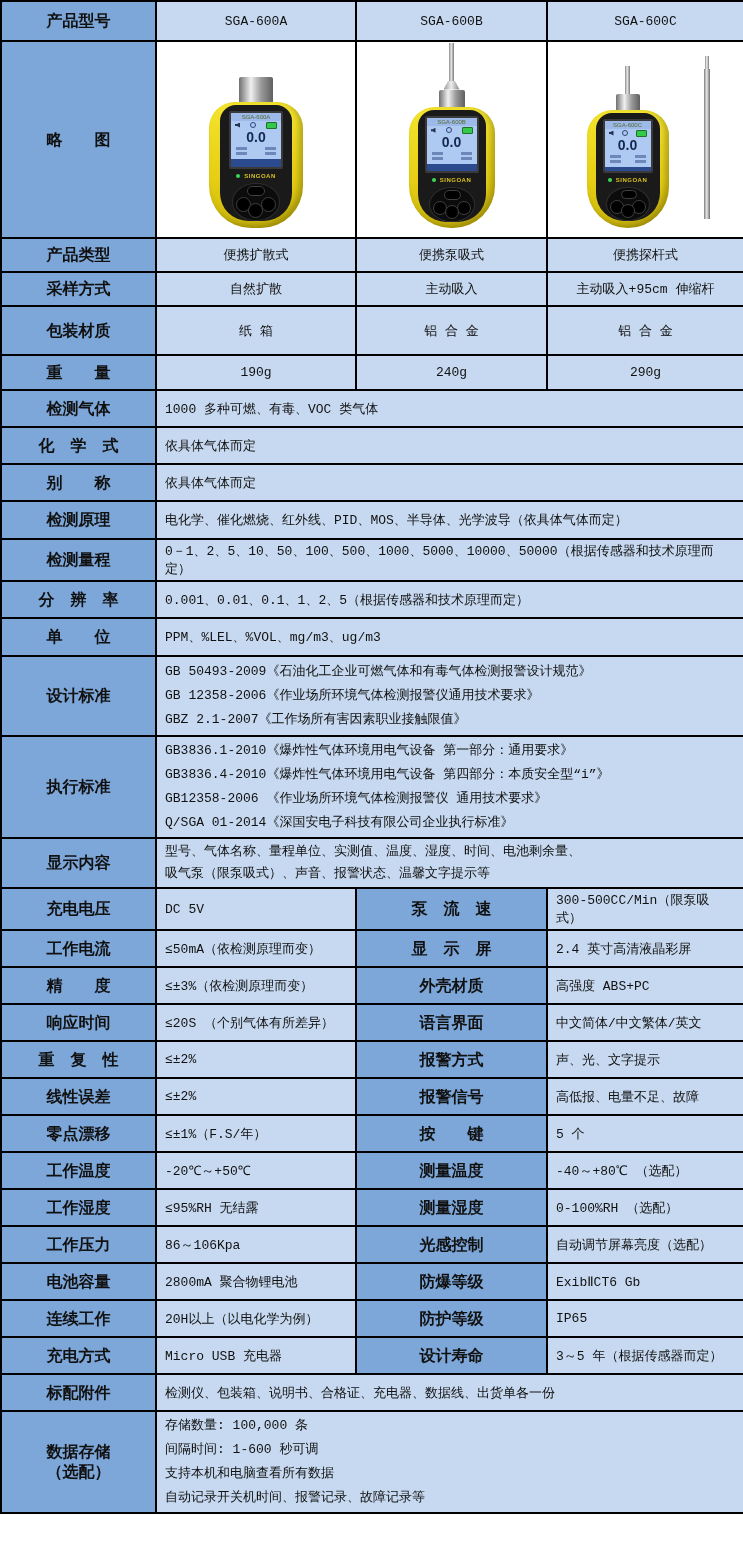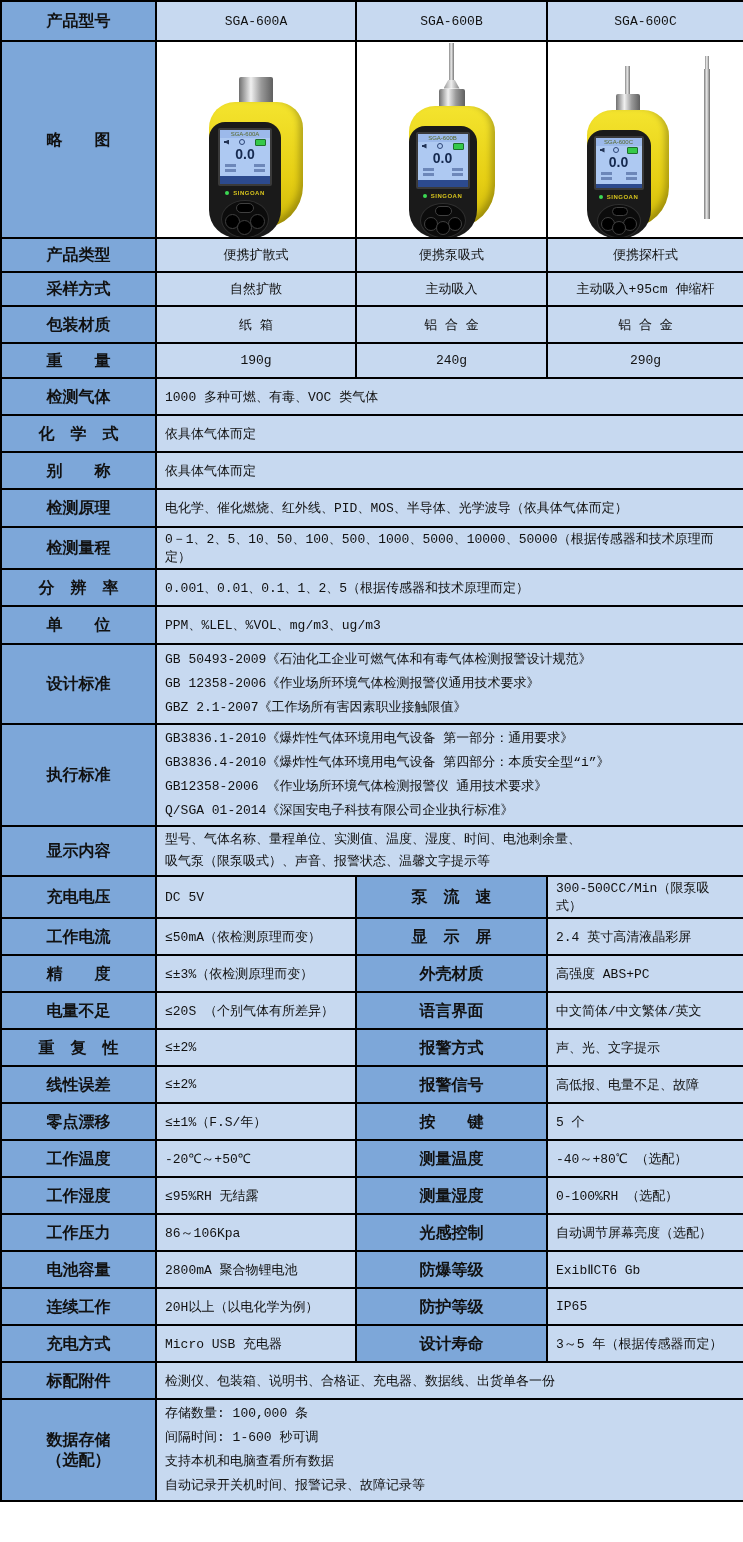--- a/index.html
+++ b/index.html
@@ -11,21 +11,21 @@
   td.val.ctr{text-align:center;padding:2px 4px;}
   td.sketch{background:#ffffff;position:relative;padding:0;}
   .ln{line-height:24px;white-space:nowrap;}
   .ln2{line-height:22px;white-space:nowrap;}
   .dim div{line-height:26px;white-space:nowrap;font-size:12.5px;}
   
   .devwrap{position:relative;height:193px;display:flex;flex-direction:column;align-items:center;justify-content:flex-end;padding-bottom:8px;box-sizing:border-box;}
   .probe-tube{width:5px;background:linear-gradient(90deg,#8a8a8a,#e8e8e8 45%,#777);}
   .probe-cone{width:16px;height:9px;background:linear-gradient(90deg,#9a9a9a,#eee 45%,#808080);clip-path:polygon(30% 0,70% 0,100% 100%,0 100%);}
   .cap{background:linear-gradient(90deg,#6f6f6f,#f0f0f0 35%,#9a9a9a 65%,#5f5f5f);border-radius:2px 2px 0 0;}
-  .dev-body{background:linear-gradient(180deg,#f4e42e,#e6cf14 60%,#cdb70a);border-radius:26px 26px 42px 42px;margin-top:-2px;display:flex;padding-top:20px;box-sizing:border-box;box-shadow:inset -4px -3px 6px rgba(0,0,0,.25);}
+  .dev-body{background:linear-gradient(180deg,#f4e42e,#e6cf14 60%,#cdb70a);border-radius:26px 26px 42px 42px;margin-top:-2px;display:flex;justify-content:center;padding-top:3px;box-sizing:border-box;box-shadow:inset -4px -3px 6px rgba(0,0,0,.25);}
   .dev-face{background:#1a1a1a;border-radius:16px 16px 28px 28px;display:flex;flex-direction:column;align-items:center;padding-top:6px;box-sizing:border-box;}
   .scr{width:54px;height:64px;background:#aec9f2;border:2px solid #3a3a3a;border-radius:2px;overflow:hidden;box-sizing:border-box;}
   .scr-model{font-size:6px;line-height:8px;height:8px;text-align:center;color:#56682a;background:#9cb9ea;white-space:nowrap;}
   .scr-icons{display:flex;justify-content:space-between;align-items:center;height:8px;padding:0 4px;}
   .spk{width:5px;height:5px;background:#223355;clip-path:polygon(0 30%,40% 30%,100% 0,100% 100%,40% 70%,0 70%);}
   .fan{width:6px;height:6px;border-radius:50%;border:1px solid #2c4577;box-sizing:border-box;}
   .batt{width:9px;height:5px;background:#35c94a;border:1px solid #1d6f2a;border-radius:1px;}
   .scr-reading{font-size:14px;font-weight:bold;color:#15294f;text-align:center;line-height:16px;font-family:"Liberation Sans",sans-serif;}
   .scr-sub{display:flex;justify-content:space-between;padding:0 5px;margin-top:2px;}
   .scr-sub i{display:block;width:11px;height:3px;background:#6d87b9;}
@@ -185,21 +185,21 @@
   <td class="val ctr">便携扩散式</td>
   <td class="val ctr">便携泵吸式</td>
   <td class="val ctr">便携探杆式</td>
 </tr>
 <tr style="height:34px">
   <td class="lbl">采样方式</td>
   <td class="val ctr">自然扩散</td>
   <td class="val ctr">主动吸入</td>
   <td class="val ctr">主动吸入+95cm 伸缩杆</td>
 </tr>
-<tr style="height:37px">
+<tr style="height:49px">
   <td class="lbl">包装材质</td>
   <td class="val ctr">纸 箱</td>
   <td class="val ctr">铝 合 金</td>
   <td class="val ctr">铝 合 金</td>
 </tr>
 <tr style="height:35px">
   <td class="lbl">重　　量</td>
   <td class="val ctr">190g</td>
   <td class="val ctr">240g</td>
   <td class="val ctr">290g</td>
@@ -271,21 +271,21 @@
   <td class="lbl">显　示　屏</td>
   <td class="val">2.4 英寸高清液晶彩屏</td>
 </tr>
 <tr style="height:37px">
   <td class="lbl">精　　度</td>
   <td class="val">≤±3%（依检测原理而变）</td>
   <td class="lbl">外壳材质</td>
   <td class="val">高强度 ABS+PC</td>
 </tr>
 <tr style="height:37px">
-  <td class="lbl">电量不足</td>
+  <td class="lbl">响应时间</td>
   <td class="val">≤20S （个别气体有所差异）</td>
   <td class="lbl">语言界面</td>
   <td class="val">中文简体/中文繁体/英文</td>
 </tr>
 <tr style="height:37px">
   <td class="lbl">重　复　性</td>
   <td class="val">≤±2%</td>
   <td class="lbl">报警方式</td>
   <td class="val">声、光、文字提示</td>
 </tr>

